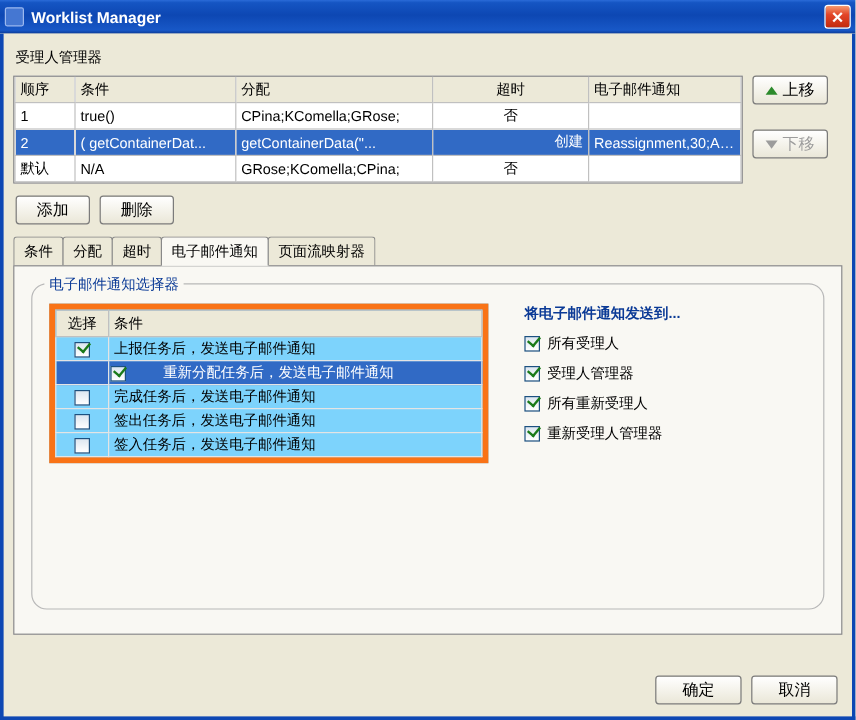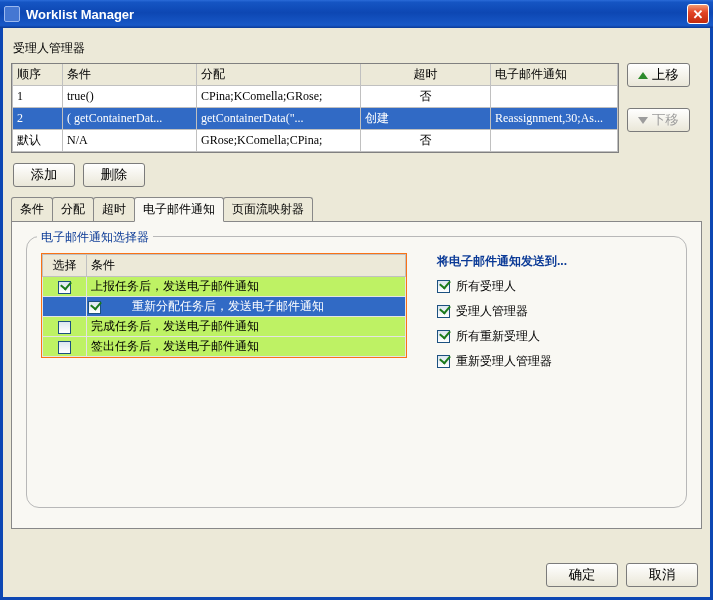--- a/index.html
+++ b/index.html
@@ -64,21 +64,20 @@
   .expr-table table { border-collapse: collapse; width: 100%; table-layout: fixed; }
   .expr-table th, .expr-table td {
     border: 1px solid #c0c0c0;
     padding: 2px 4px;
     text-align: left;
     font-weight: normal;
     height: 18px;
     overflow: hidden;
     white-space: nowrap;
     text-overflow: ellipsis;
-    font-family: Liberation Serif, serif;
   }
   .expr-table th {
     background: #ece9d8;
     border-top: none;
   }
   .col-seq { width: 50px; text-align: right; padding-right: 6px;}
   tr.selected td { background: #316ac5; color: #fff; }
   .side-btns { display: flex; flex-direction: column; gap: 21px; }
   .wbtn {
     display: inline-flex;
@@ -143,22 +142,22 @@
     position: absolute;
     top: -8px; left: 10px;
     background: #f9f8f3;
     padding: 0 4px;
     color: #0b3a96;
   }
   .inner-cols { display: flex; gap: 30px; align-items: flex-start; }
 
   .select-table {
     width: 366px;
-    background: #bef264;
-    border: 1px solid #f97316;
+    background: #7dd3fc;
+    border: 5px solid #f97316;
   }
   .select-table table { width: 100%; border-collapse: collapse; table-layout: fixed; }
   .select-table th {
     font-weight: normal;
     text-align: left;
     background: #ece9d8;
     border: 1px solid #c0c0c0;
     padding: 2px 4px;
     height: 18px;
   }
@@ -239,21 +238,21 @@
               <td class="col-seq">1</td>
               <td>true()</td>
               <td>CPina;KComella;GRose;</td>
               <td style="text-align:center">否</td>
               <td></td>
             </tr>
             <tr class="selected">
               <td class="col-seq">2</td>
               <td>( getContainerDat...</td>
               <td>getContainerData("...</td>
-              <td style="text-align:left">创建</td>
+              <td style="text-align:right">创建</td>
               <td>Reassignment,30;As...</td>
             </tr>
             <tr>
               <td class="col-seq">默认</td>
               <td>N/A</td>
               <td>GRose;KComella;CPina;</td>
               <td style="text-align:center">否</td>
               <td></td>
             </tr>
           </tbody>
@@ -314,20 +313,24 @@
                     <td>重新分配任务后，发送电子邮件通知</td>
                   </tr>
                   <tr>
                     <td class="cb-col"><span class="check"></span></td>
                     <td>完成任务后，发送电子邮件通知</td>
                   </tr>
                   <tr>
                     <td class="cb-col"><span class="check"></span></td>
                     <td>签出任务后，发送电子邮件通知</td>
                   </tr>
+                  <tr>
+                    <td class="cb-col"><span class="check"></span></td>
+                    <td>签入任务后，发送电子邮件通知</td>
+                  </tr>
                 </tbody>
             </table>
           </div>
           <div class="send-to">
             <div class="group-label">将电子邮件通知发送到...</div>
             <div id="send-to-opts">
                 <div class="opt">
                   <span class="check on"></span>
                   <span>所有受理人</span>
                 </div>

